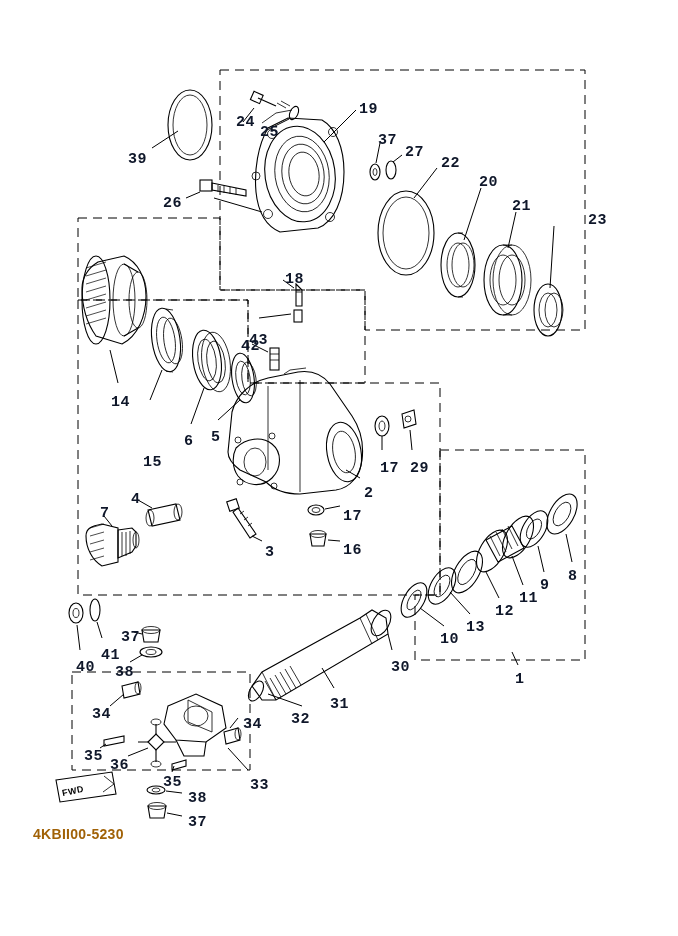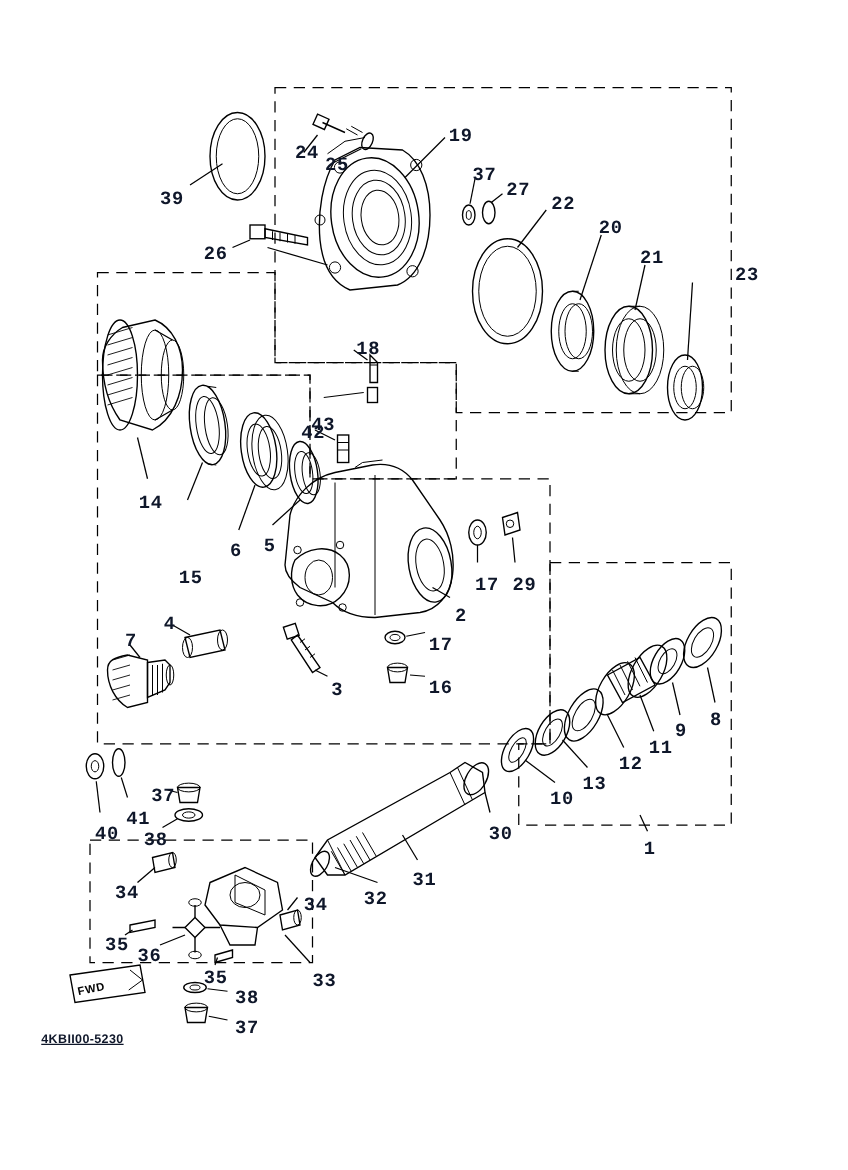--- a/index.html
+++ b/index.html
@@ -32,25 +32,24 @@
     color: #0f172a;
     letter-spacing: 0.5px;
     white-space: nowrap;
     line-height: 1;
   }
   .partcode {
     position: absolute;
     left: 33px;
     top: 826px;
     font-family: "Liberation Sans", sans-serif;
-    font-size: 10px;
+    font-size: 14px;
     font-weight: 700;
-    color: #0f172a;
+    color: #a16207;
     letter-spacing: 0.3px;
-    text-decoration: underline;
   }
   .fwd-label {
     position: absolute;
     left: 62px;
     top: 786px;
     font-family: "Liberation Sans", sans-serif;
     font-size: 9px;
     font-weight: 700;
     color: #000;
     letter-spacing: 0.5px;

